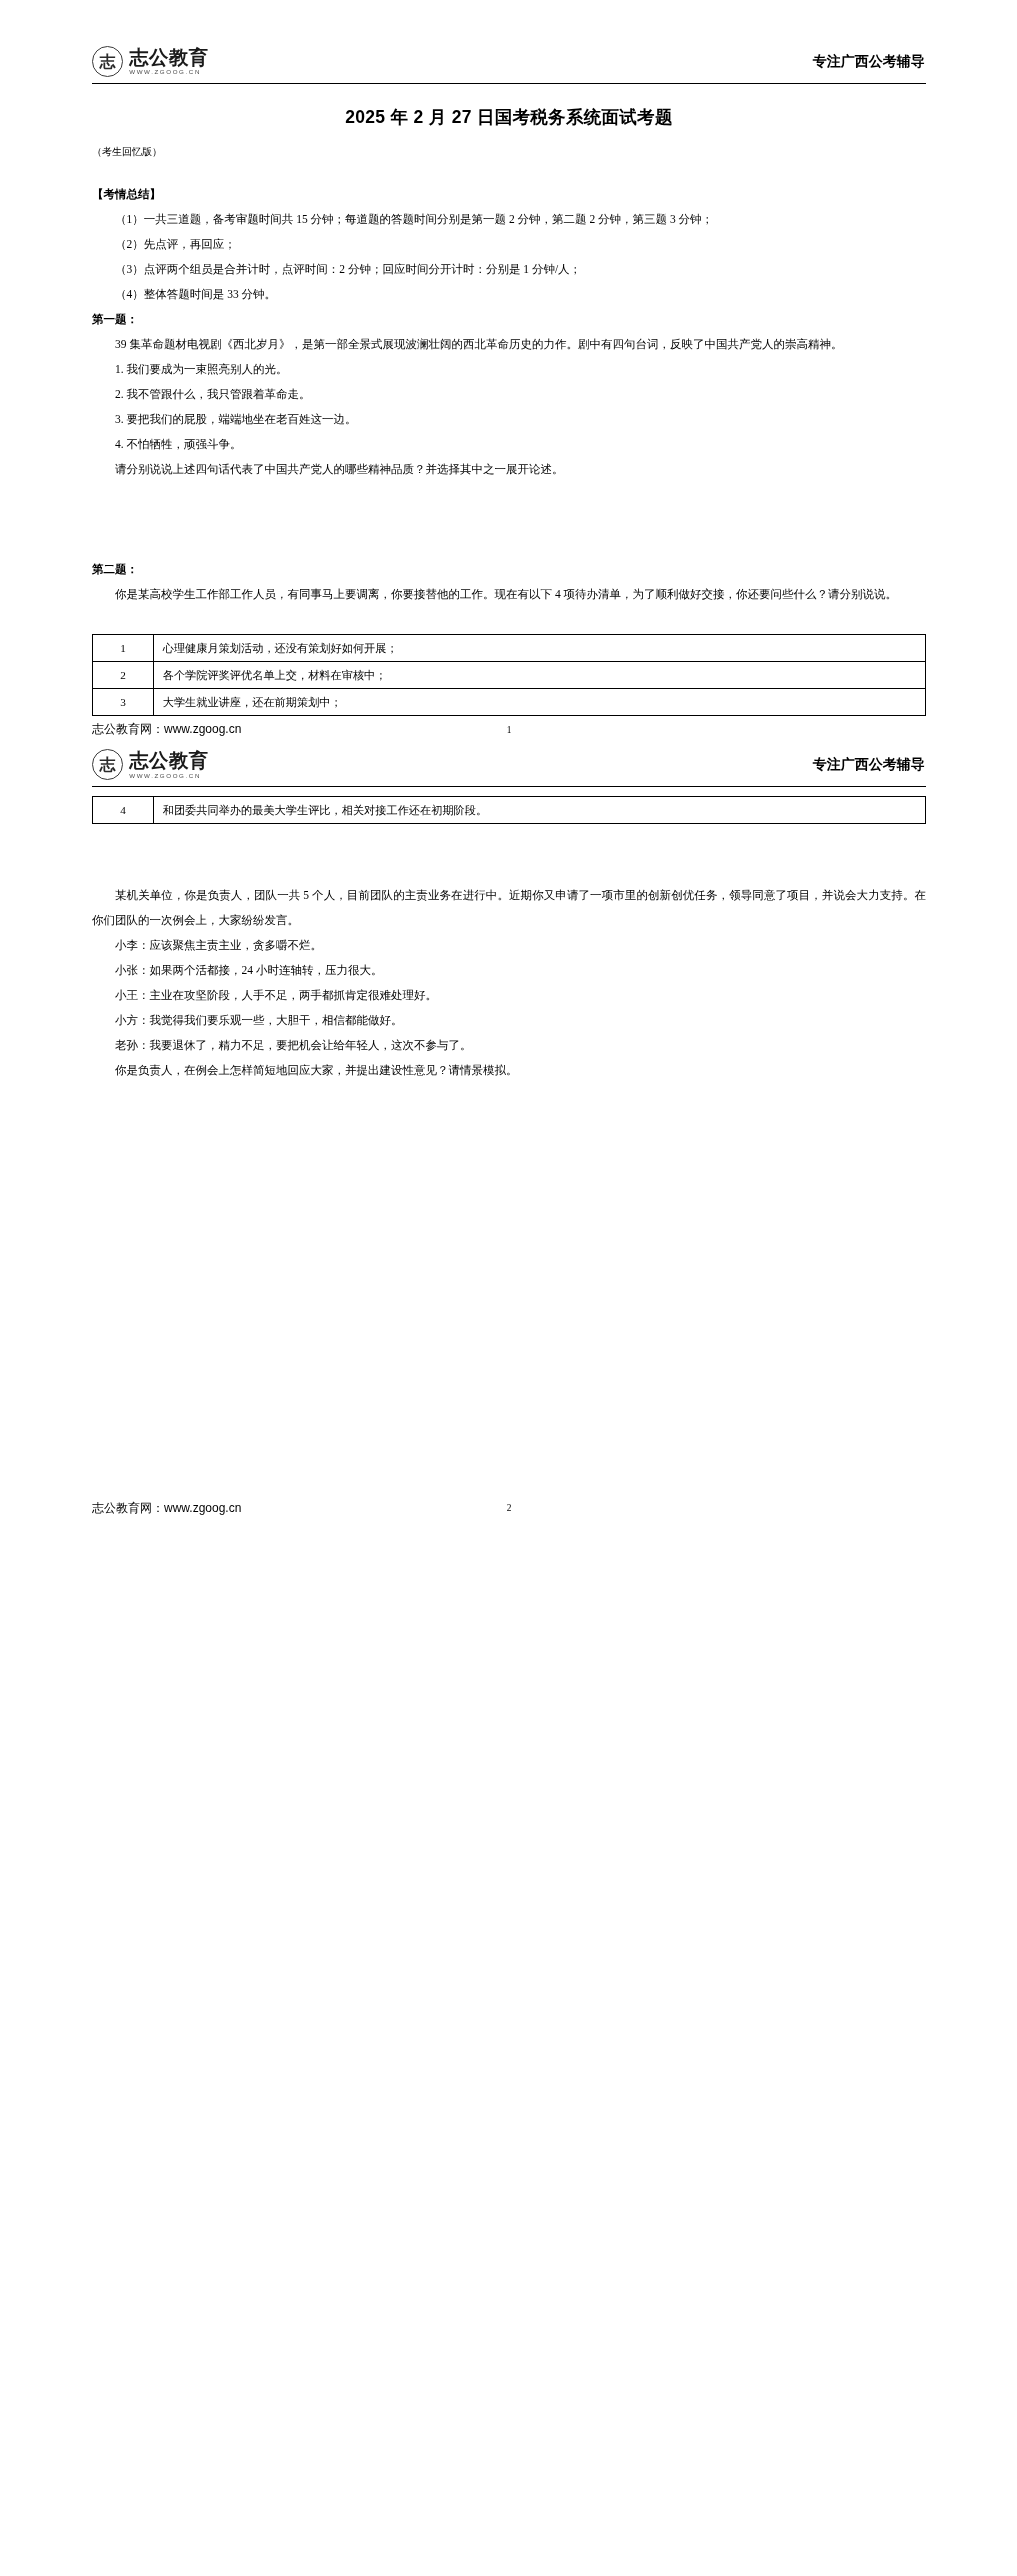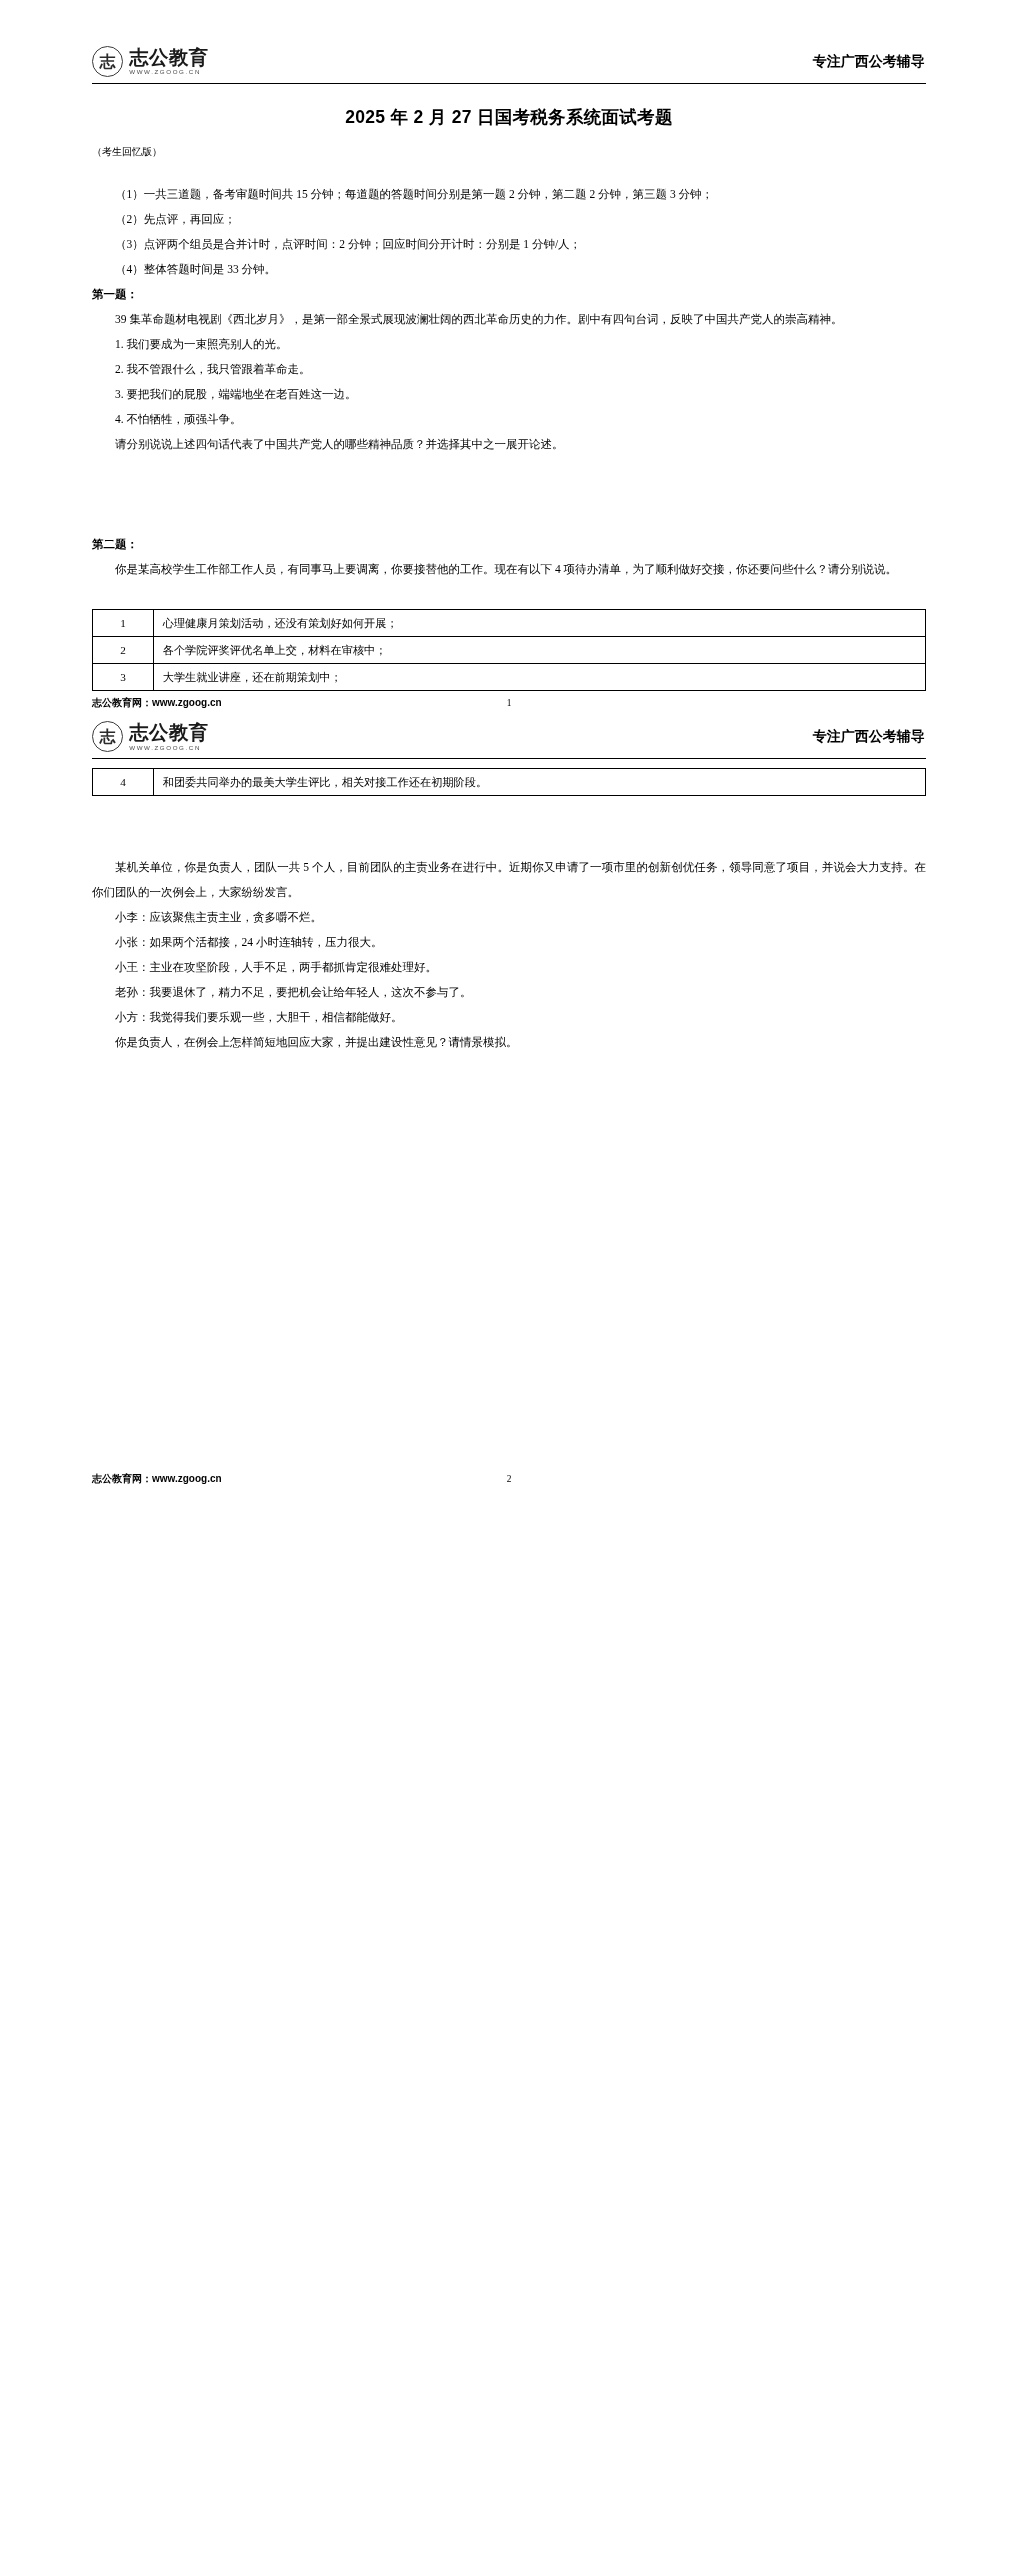--- a/index.html
+++ b/index.html
@@ -145,22 +145,22 @@
 
   
   .doc-footer {
     margin-top: 5px;
     position: relative;
     display: flex;
     align-items: center;
   }
   .footer-left {
     font-family: "Liberation Sans", sans-serif;
-    font-size: 10px;
-    font-weight: bold;
+    font-size: 12px;
+    font-weight: normal;
   }
   .footer-page {
     position: absolute;
     left: 50%;
     transform: translateX(-50%);
     font-size: 9.4px;
   }
 
   .spacer-lg { height: 75px; }
   .spacer-md { height: 40px; }
@@ -185,20 +185,21 @@
       <div class="header-right">专注广西公考辅导</div>
     </div>
   </div>
   <hr class="header-rule">
 
   <div class="sheet">
     <div class="doc-title">2025 年 2 月 27 日国考税务系统面试考题</div>
     <div class="doc-subtitle">（考生回忆版）</div>
 
     <div class="block">
+      <p class="line strong-label">【考情总结】</p>
       <p class="line indent">（1）一共三道题，备考审题时间共 15 分钟；每道题的答题时间分别是第一题 2 分钟，第二题 2 分钟，第三题 3 分钟；</p>
       <p class="line indent">（2）先点评，再回应；</p>
       <p class="line indent">（3）点评两个组员是合并计时，点评时间：2 分钟；回应时间分开计时：分别是 1 分钟/人；</p>
       <p class="line indent">（4）整体答题时间是 33 分钟。</p>
     </div>
 
     <div>
       <p class="q-head">第一题：</p>
       <p class="line indent">39 集革命题材电视剧《西北岁月》，是第一部全景式展现波澜壮阔的西北革命历史的力作。剧中有四句台词，反映了中国共产党人的崇高精神。</p>
       <p class="line indent">1. 我们要成为一束照亮别人的光。</p>
@@ -267,22 +268,22 @@
     </table>
 
     <div class="spacer-md"></div>
     <div class="spacer-sm"></div>
 
     <div>
       <p class="line indent">某机关单位，你是负责人，团队一共 5 个人，目前团队的主责业务在进行中。近期你又申请了一项市里的创新创优任务，领导同意了项目，并说会大力支持。在你们团队的一次例会上，大家纷纷发言。</p>
       <p class="line indent">小李：应该聚焦主责主业，贪多嚼不烂。</p>
       <p class="line indent">小张：如果两个活都接，24 小时连轴转，压力很大。</p>
       <p class="line indent">小王：主业在攻坚阶段，人手不足，两手都抓肯定很难处理好。</p>
+      <p class="line indent">小方：我觉得我们要乐观一些，大胆干，相信都能做好。</p>
       <p class="line indent">老孙：我要退休了，精力不足，要把机会让给年轻人，这次不参与了。</p>
-      <p class="line indent">小方：我觉得我们要乐观一些，大胆干，相信都能做好。</p>
       <p class="line indent">你是负责人，在例会上怎样简短地回应大家，并提出建设性意见？请情景模拟。</p>
     </div>
 
     <div class="spacer-xl"></div>
     <div class="spacer-xl"></div>
 
     <div class="doc-footer">
       <div class="footer-left">志公教育网：www.zgoog.cn</div>
       <div class="footer-page">2</div>
     </div>

